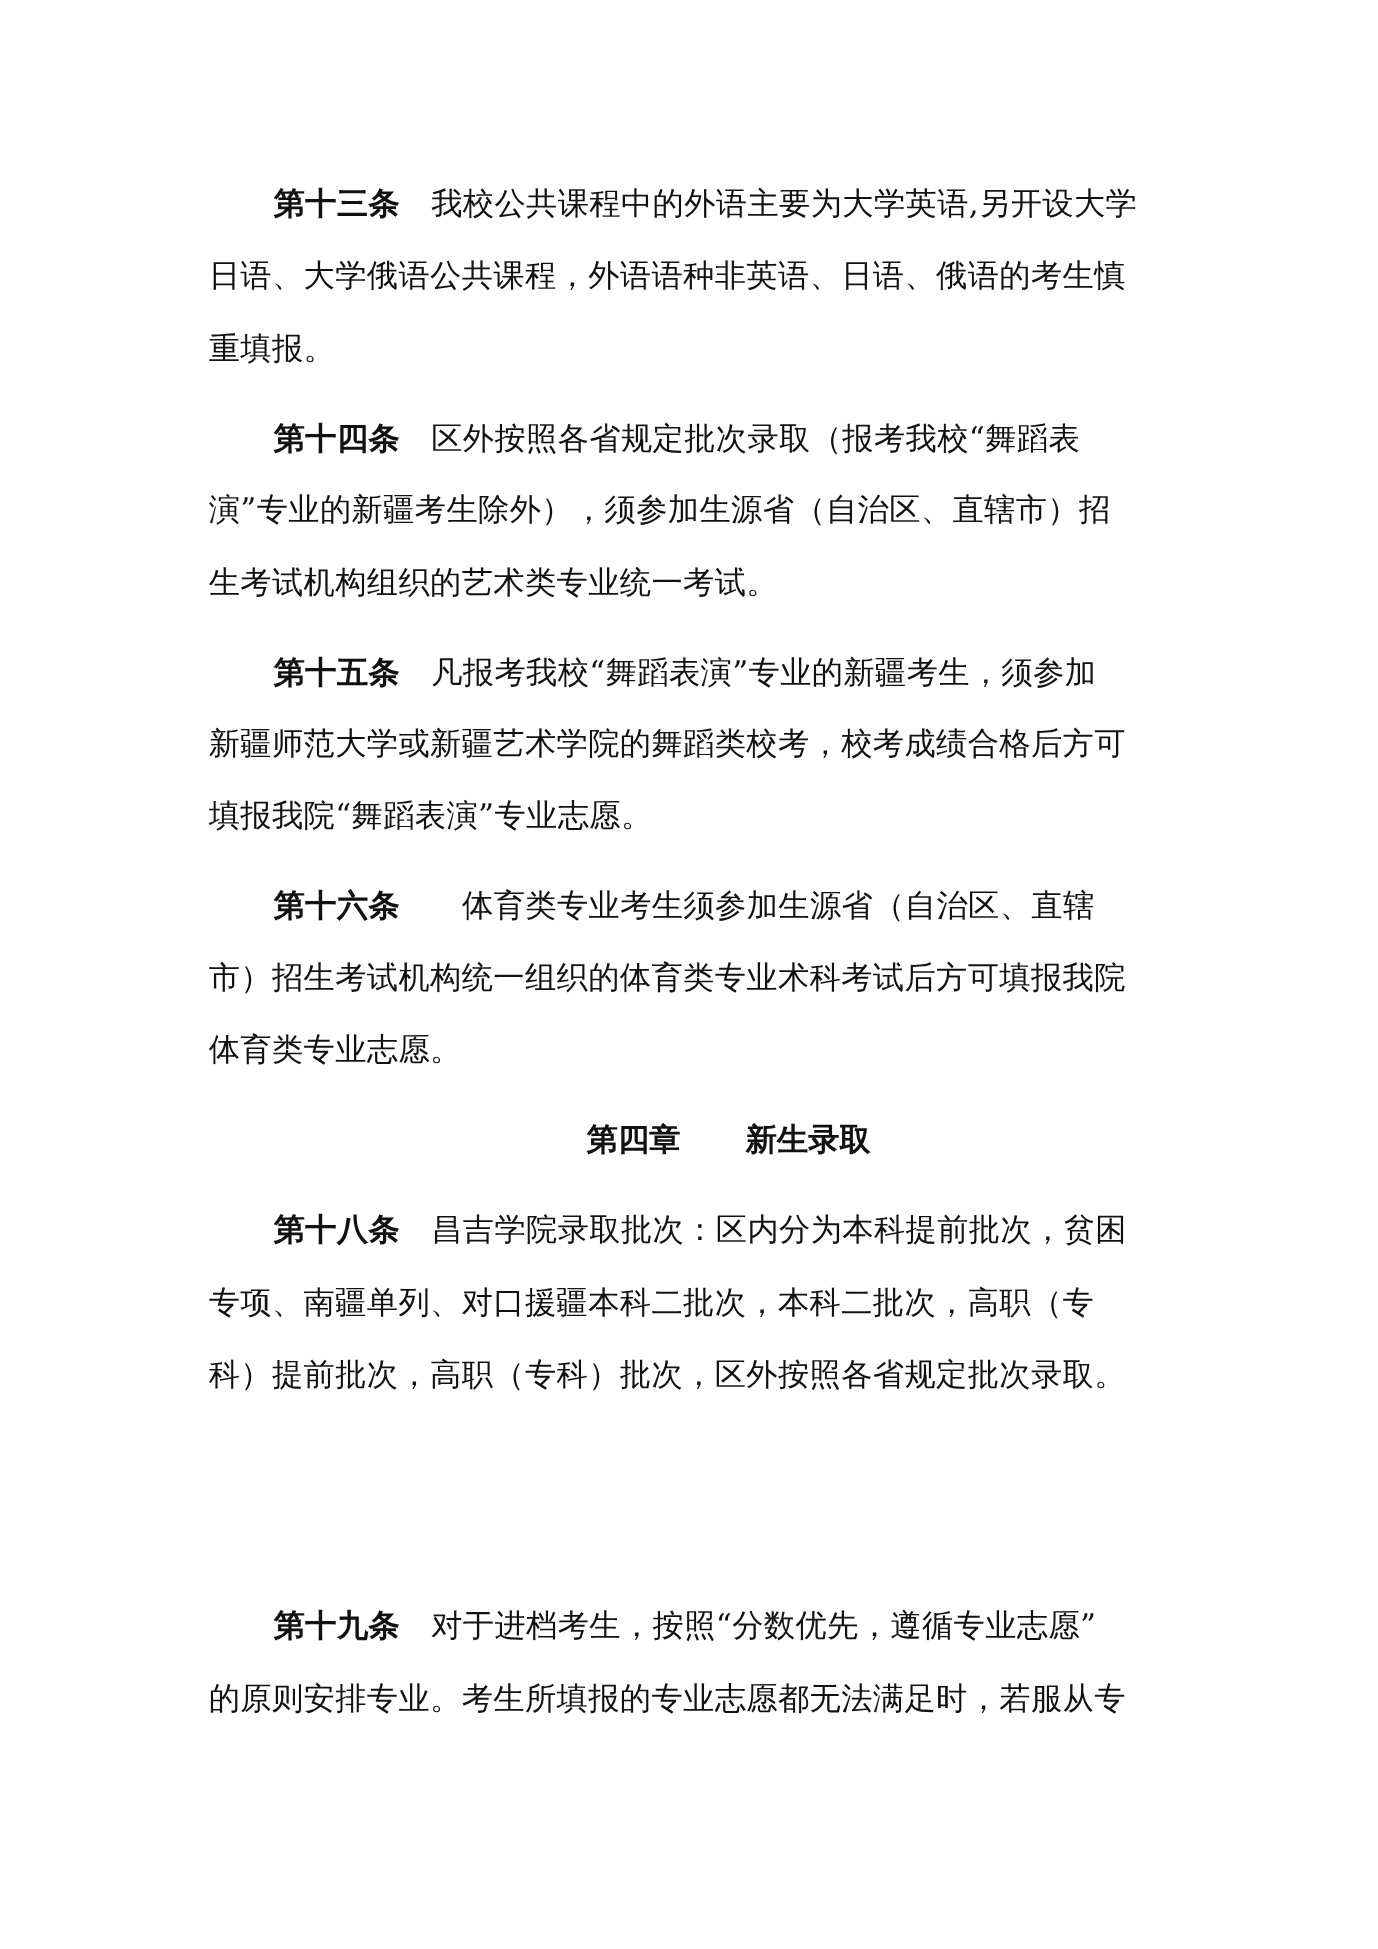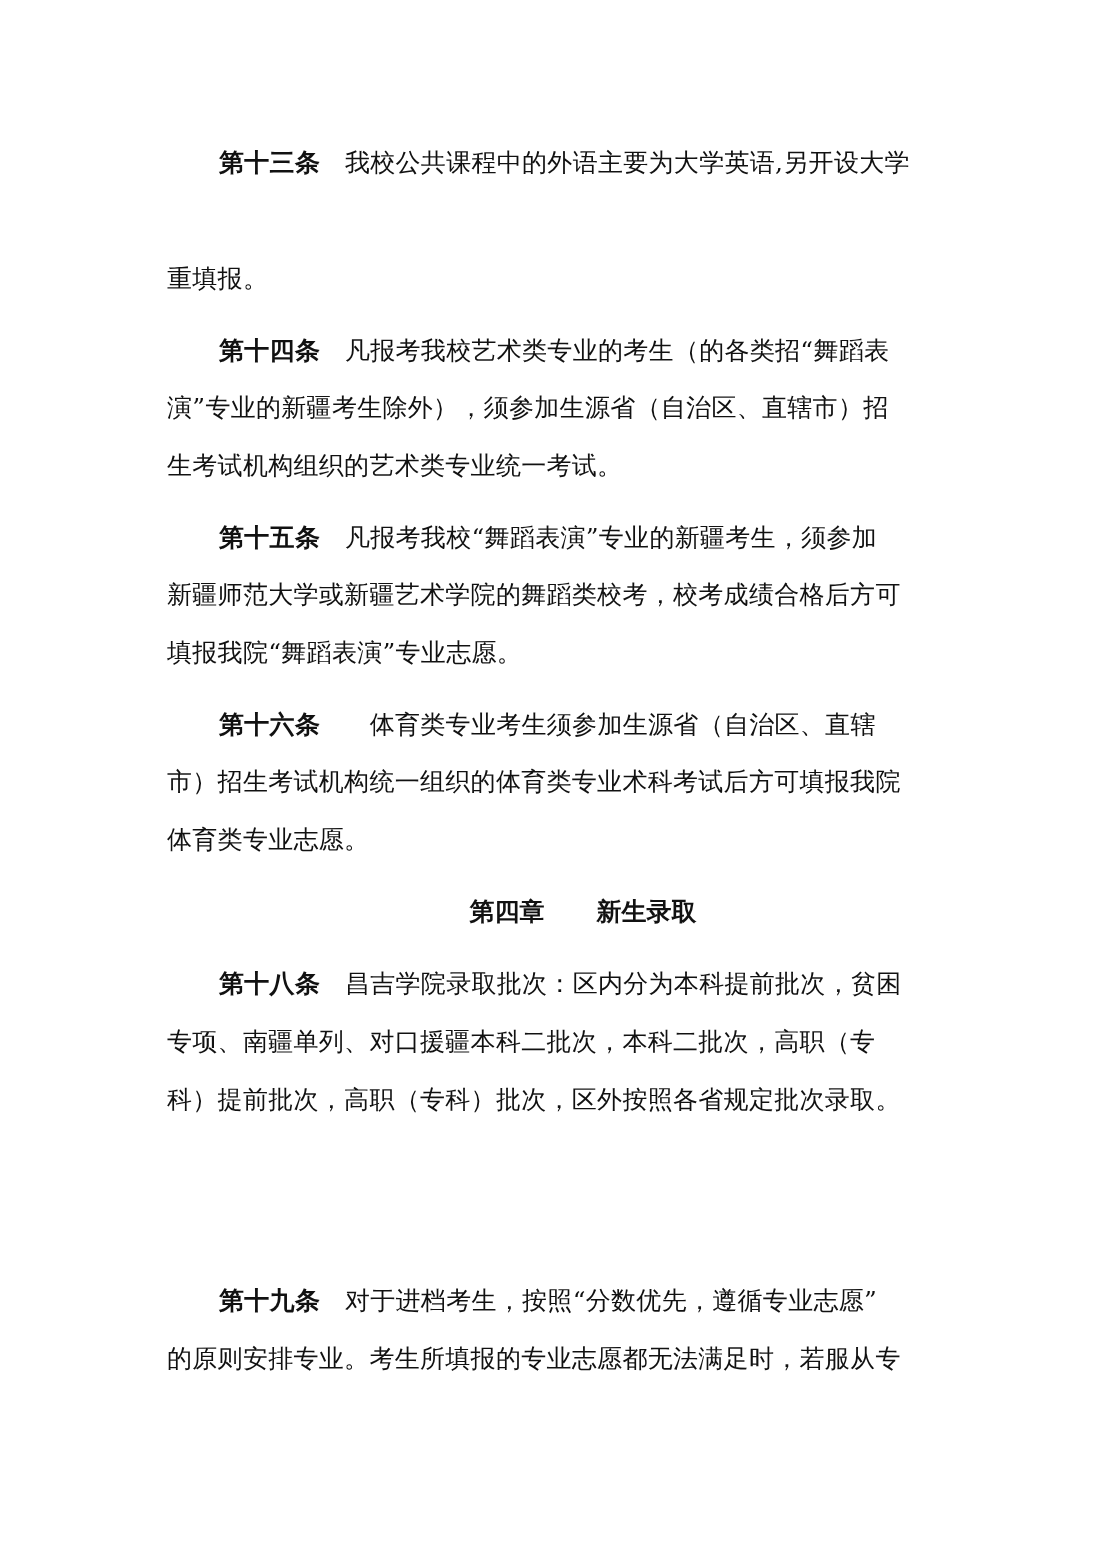--- a/index.html
+++ b/index.html
@@ -11,23 +11,24 @@
   .art { font-weight: bold; font-family: Liberation Mono, monospace; margin-top: 28px; }
   .heading { position: absolute; left: 0; width: 1102px; text-align: center; font-size: 25px; line-height: 30px;
              font-weight: bold; font-family: "DejaVu Sans", "Liberation Sans", sans-serif; white-space: pre; padding-left: 32px; }
 </style>
 </head>
 <body>
 
 <div class="page">
 
   <div class="line indent" style="top:148px"><span class="art">第十三条</span><span>   </span><span>我校公共课程中的外语主要为大学英语,另开设大学</span></div>
+  <div class="line" style="top:206px">日语、大学俄语公共课程，外语语种非英语、日语、俄语的考生慎</div>
   <div class="line" style="top:264px">重填报。</div>
 
-  <div class="line indent" style="top:336px"><span class="art">第十四条</span><span>   </span><span>凡报考我校艺术类专业的考生（的各类招“舞蹈表</span></div>
+  <div class="line indent" style="top:336px"><span class="art">第十四条</span><span>   </span><span>区外按照各省规定批次录取（报考我校“舞蹈表</span></div>
   <div class="line" style="top:393px">演”专业的新疆考生除外），须参加生源省（自治区、直辖市）招</div>
   <div class="line" style="top:451px">生考试机构组织的艺术类专业统一考试。</div>
 
   <div class="line" style="top:580px">新疆师范大学或新疆艺术学院的舞蹈类校考，校考成绩合格后方可</div>
   <div class="line indent" style="top:523px"><span class="art">第十五条</span><span>   </span><span>凡报考我校“舞蹈表演”专业的新疆考生，须参加</span></div>
   <div class="line indent" style="top:710px"><span class="art">第十六条</span><span>      </span><span>体育类专业考生须参加生源省（自治区、直辖</span></div>
 
   <div class="line" style="top:638px">填报我院“舞蹈表演”专业志愿。</div>
   <div class="line" style="top:767px">市）招生考试机构统一组织的体育类专业术科考试后方可填报我院</div>
   <div class="line" style="top:825px">体育类专业志愿。</div>

